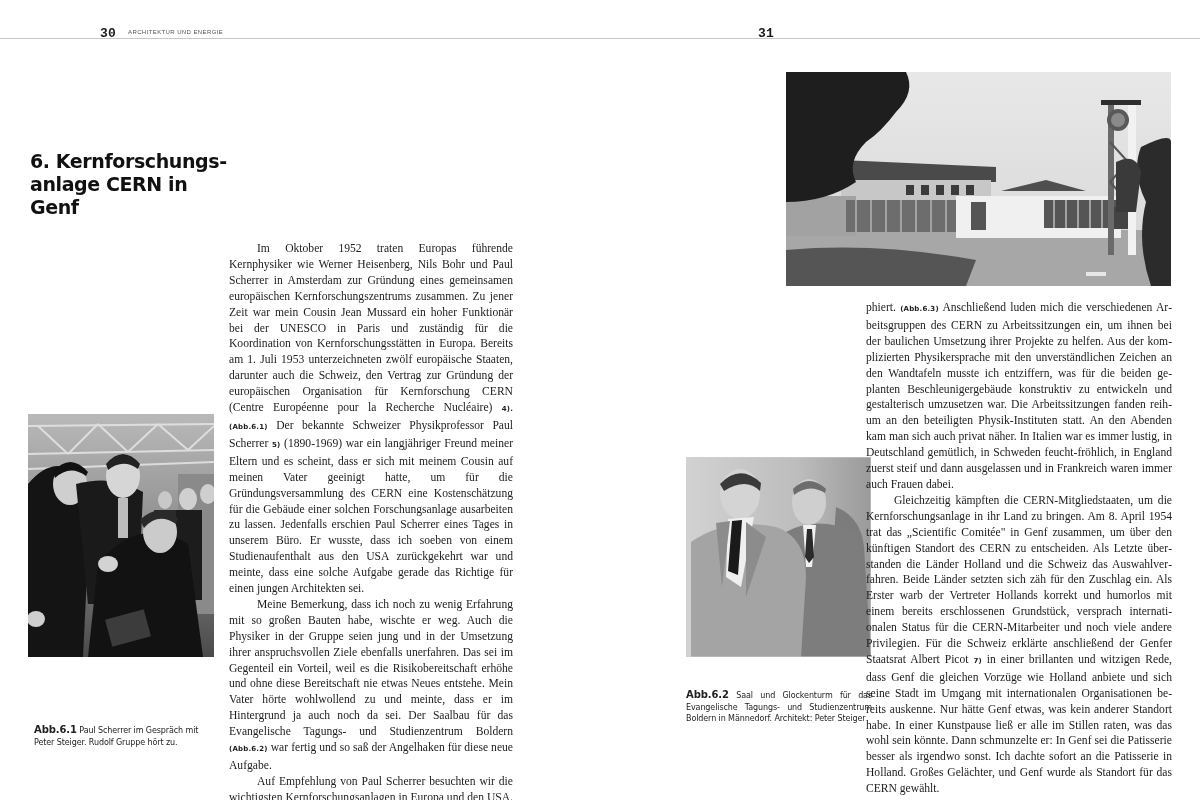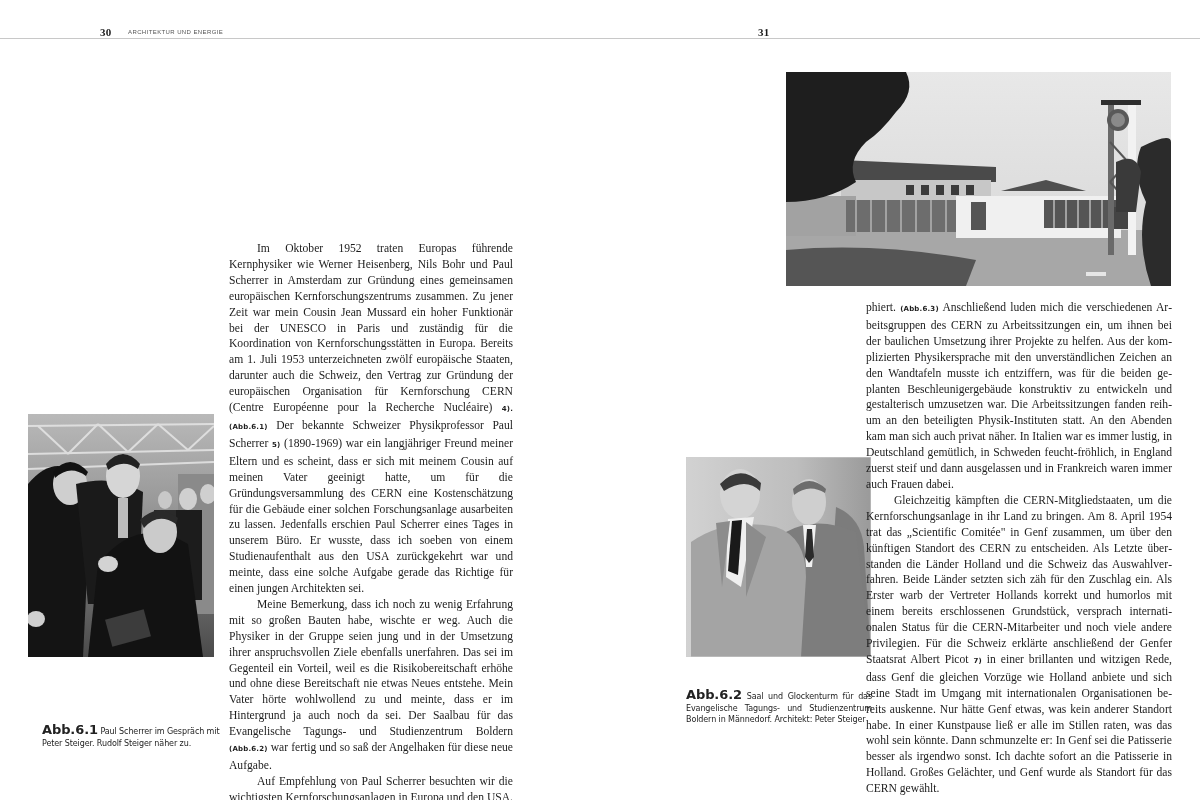--- a/index.html
+++ b/index.html
@@ -1,54 +1,55 @@
 <!DOCTYPE html>
 <html><head>
 <meta charset="utf-8">
 <style>
   * { box-sizing: border-box; margin: 0; padding: 0; }
   html, body { width: 1200px; height: 800px; background: #ffffff; overflow: hidden; }
   body { position: relative; font-family: "Liberation Serif", "DejaVu Serif", serif; color: #1a1a1a; }
 
   .header-rule { position: absolute; left: 0; top: 38px; width: 1200px; height: 1px; background: #c8c8c8; }
-  .page-num { position: absolute; top: 26px; font-family: Liberation Serif, serif; font-weight: bold; font-size: 11px; color: #1a1a1a; letter-spacing: 0.3px; }
+  .page-num { position: absolute; top: 26px; font-family: Liberation Mono, monospace; font-weight: bold; font-size: 13px; color: #1a1a1a; letter-spacing: 0.3px; }
   .page-num.left { left: 100px; }
   .page-num.right { left: 758px; text-align: center; }
   .running-head { position: absolute; left: 128px; top: 29px; font-family: "Liberation Sans", sans-serif; font-size: 6px; letter-spacing: 0.4px; color: #555; text-transform: uppercase; }
 
   .chapter-title { position: absolute; left: 30px; top: 150px; width: 200px; font-family: "DejaVu Sans", sans-serif; font-weight: bold; font-size: 19px; line-height: 23px; color: #111; letter-spacing: -0.4px; }
 
   .col { position: absolute; font-size: 11.6px; line-height: 15.9px; text-align: justify; hyphens: manual; color: #1c1c1c; }
   .col-a { left: 229px; top: 241px; width: 284px; }
   .col-b { left: 866px; top: 300px; width: 306px; }
   .col p { text-indent: 28px; }
   .col p.noindent { text-indent: 0; }
   .ref { font-family: "DejaVu Sans", sans-serif; font-weight: bold; font-size: 7px; letter-spacing: 0.2px; margin-top: 30px; }
 
   .photo { position: absolute; overflow: hidden; }
   .photo svg { display: block; width: 100%; height: 100%; }
   .photo-1 { left: 28px; top: 414px; width: 186px; height: 243px; }
   .photo-2 { left: 786px; top: 72px; width: 385px; height: 214px; }
   .photo-3 { left: 686px; top: 457px; width: 185px; height: 200px; }
 
   .caption { position: absolute; font-family: "DejaVu Sans", sans-serif; font-size: 8px; line-height: 11.5px; color: #222; letter-spacing: -0.1px; }
-  .caption-1 { left: 42px; top: 724px; width: 190px; }
+  .caption-1 { left: 34px; top: 724px; width: 190px; }
   .caption-2 { left: 686px; top: 689px; width: 186px; text-align: justify; }
-  .caption .lbl { font-weight: bold; font-size: 13px; }
+  .caption .lbl { font-weight: bold; font-size: 10px; }
 </style>
 </head>
 <body>
 
 <div class="page-num left">30</div>
 <div class="running-head">Architektur und Energie</div>
 <div class="page-num right">31</div>
 <div class="header-rule"></div>
 
 <h1 class="chapter-title">
-  <br>
+  <span>6. Kernforschungs-</span><br>
+  <span>anlage CERN in Genf</span>
 </h1>
 
 <div class="photo photo-1">
   <svg viewBox="0 0 186 243" preserveAspectRatio="none">
     <defs>
       <linearGradient id="g1bg" x1="0" y1="0" x2="0" y2="1">
         <stop offset="0" stop-color="#b9b9b9"></stop>
           <stop offset="0.35" stop-color="#9a9a9a"></stop>
           <stop offset="1" stop-color="#4a4a4a"></stop>
       </linearGradient>
@@ -81,21 +82,21 @@
     <path d="M70 150 Q110 100 160 130 L175 243 L60 243 Z" fill="#121212"></path>
     <ellipse cx="132" cy="118" rx="17" ry="21" fill="#cbcbcb"></ellipse>
     <path d="M112 106 Q130 88 150 104 L148 110 Q130 98 116 114 Z" fill="#2a2a2a"></path>
     <ellipse cx="80" cy="150" rx="10" ry="8" fill="#d3d3d3"></ellipse>
     <rect x="80" y="200" width="40" height="28" fill="#3c3c3c" transform="rotate(-15 100 214)"></rect>
     <ellipse cx="8" cy="205" rx="9" ry="8" fill="#cfcfcf"></ellipse>
   </svg>
 </div>
 <div class="caption caption-1">
   <span class="lbl">Abb.6.1</span><span> Paul Scherrer im Gespräch mit</span><br>
-  <span>Peter Steiger. Rudolf Steiger näher zu.</span>
+  <span>Peter Steiger. Rudolf Gruppe hört zu.</span>
 </div>
 
 <div class="col col-a">
   <p><span>Im Oktober 1952 traten Europas führende Kernphysiker wie Werner Heisenberg, Nils Bohr und Paul Scherrer in Amster­dam zur Gründung eines gemeinsamen europäischen Kernfor­schungszentrums zusammen. Zu jener Zeit war mein Cousin Jean Mussard ein hoher Funktionär bei der UNESCO in Paris und zuständig für die Koordination von Kernforschungsstätten in Europa. Bereits am 1. Juli 1953 unterzeichneten zwölf europä­ische Staaten, darunter auch die Schweiz, den Vertrag zur Grün­dung der europäischen Organisation für Kernforschung CERN (Centre Européenne pour la Recherche Nucléaire) </span><span class="ref">4).</span><span class="ref"> (Abb.6.1)</span><span> Der bekannte Schweizer Physikprofessor Paul Scherrer </span><span class="ref">5)</span><span> (1890-1969) war ein langjähriger Freund meiner Eltern und es scheint, dass er sich mit meinem Cousin auf meinen Vater geeinigt hatte, um für die Gründungsversammlung des CERN eine Kostenschätzung für die Gebäude einer solchen Forschungsanlage ausarbeiten zu lassen. Jedenfalls erschien Paul Scherrer eines Tages in unserem Büro. Er wusste, dass ich soeben von einem Studienaufenthalt aus den USA zurückgekehrt war und meinte, dass eine solche Aufgabe gerade das Richtige für einen jungen Architekten sei.</span></p>
   <p><span>Meine Bemerkung, dass ich noch zu wenig Erfahrung mit so großen Bauten habe, wischte er weg. Auch die Physiker in der Gruppe seien jung und in der Umsetzung ihrer anspruchsvollen Ziele ebenfalls unerfahren. Das sei im Gegenteil ein Vorteil, weil es die Risikobereitschaft erhöhe und ohne diese Bereitschaft nie etwas Neues entstehe. Mein Vater hörte wohlwollend zu und meinte, dass er im Hintergrund ja auch noch da sei. Der Saal­bau für das Evangelische Tagungs- und Studienzentrum Boldern </span><span class="ref">(Abb.6.2)</span><span> war fertig und so saß der Angelhaken für diese neue Aufgabe.</span></p>
   <p><span>Auf Empfehlung von Paul Scherrer besuchten wir die wichtigsten Kernforschungsanlagen in Europa und den USA. Bei unserer ersten Reise zur University of Chigago, um den er­sten Kernbeschleuniger zu besichtigen </span></p>
 </div>
 
 <div class="photo photo-2">
   <svg viewBox="0 0 385 214" preserveAspectRatio="none">

